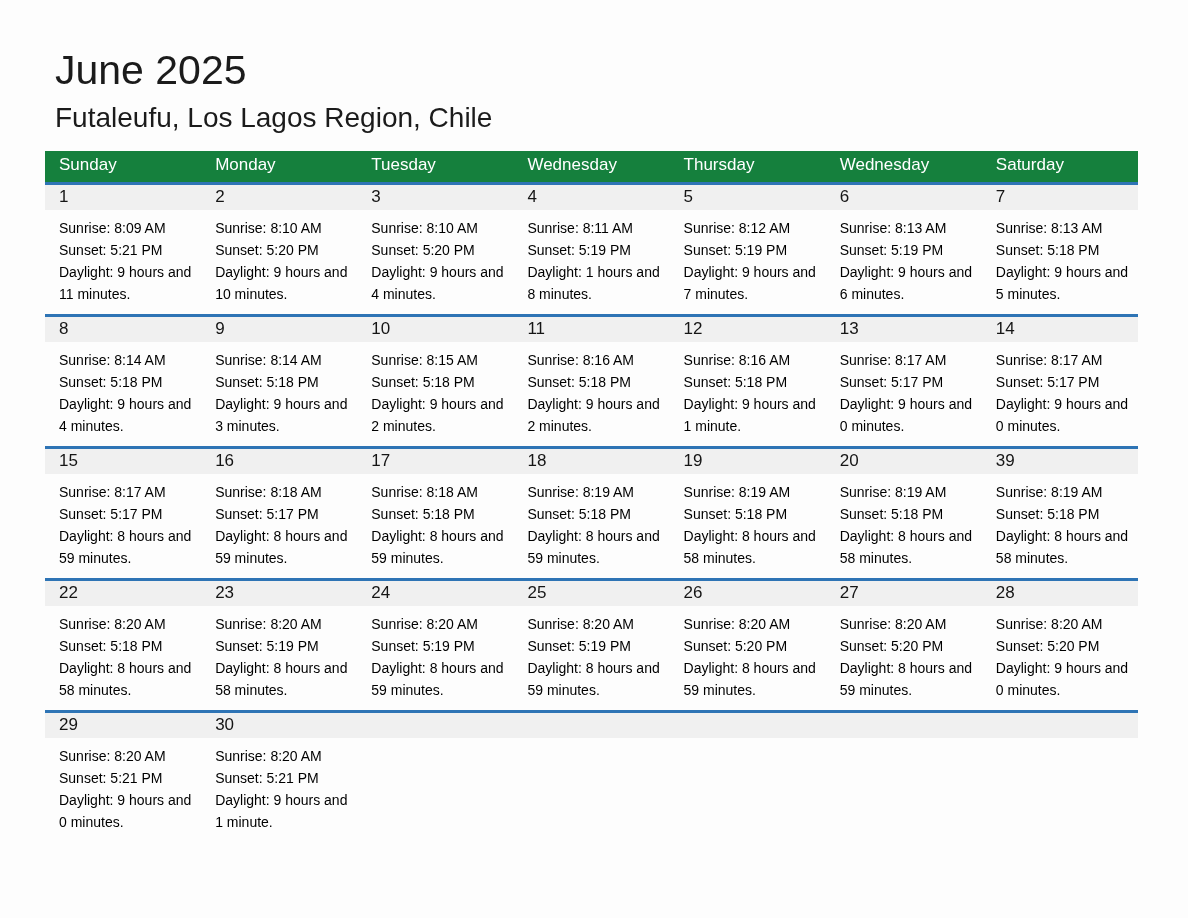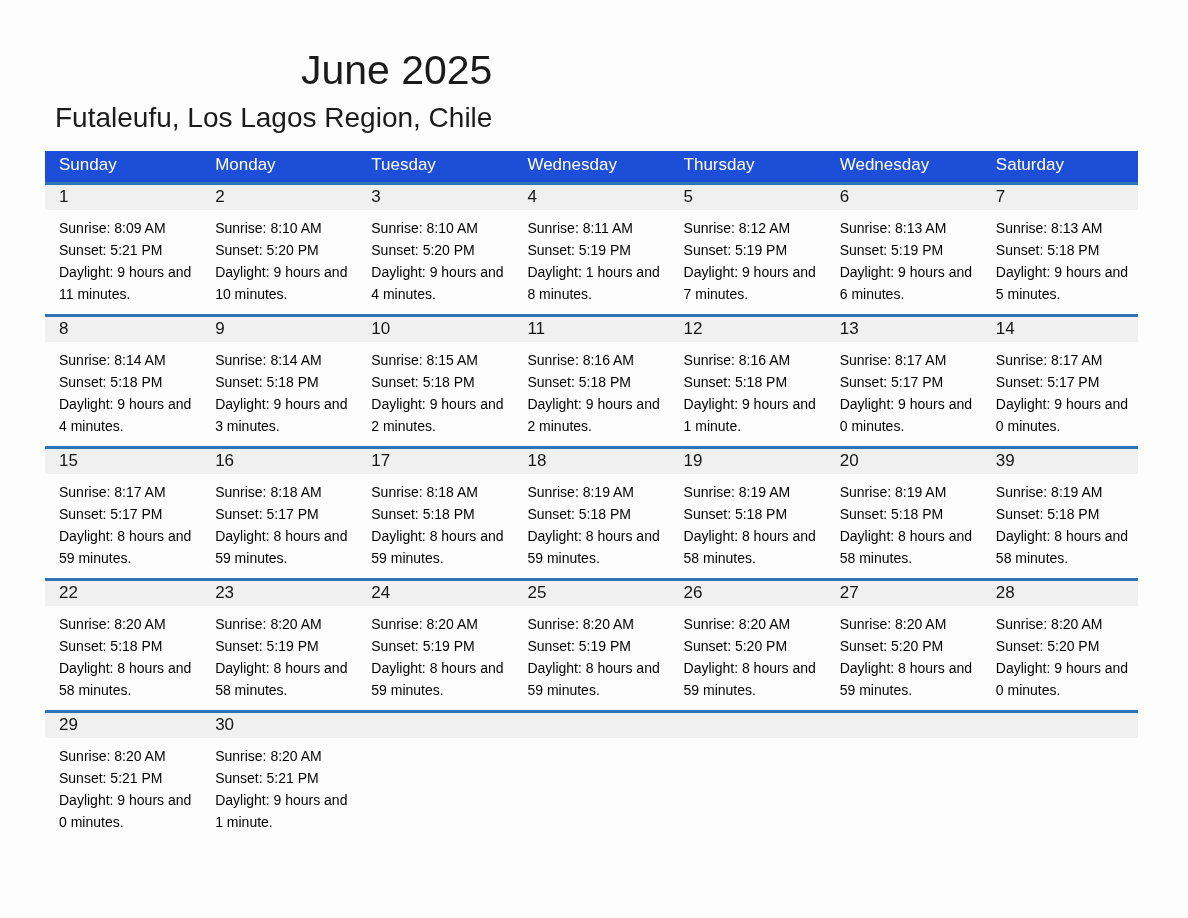--- a/index.html
+++ b/index.html
@@ -24,31 +24,31 @@
   }
   .logo-triangle {
     width: 31px; height: 25px; margin-left: 1px; margin-top: 1px;
     background: #1a7ec5;
     clip-path: polygon(0 32%, 100% 0, 100% 100%);
   }
   .logo-blue {
     font-size: 31px; letter-spacing: -0.5px; line-height: 0.95;
     color: #1a86cb; text-align: right;
   }
-  .titleblock { text-align: right; padding-top: 6px; }
+  .titleblock { text-align: left; padding-top: 6px; }
   .page-title { font-size: 41px; font-weight: 400; color: #1b1b1b; line-height: 1.1; }
   .page-location { font-size: 28px; font-weight: 400; color: #1b1b1b; margin-top: 9px; }
 
   
   .calendar-wrap { margin: 17px 50px 0 45px; }
   table.calendar {
     width: 1093px; border-collapse: collapse; table-layout: fixed;
   }
   table.calendar thead th {
-    background: #1d4ed8; color: #ffffff;
+    background: #15803d; color: #ffffff;
     font-size: 17px; font-weight: 400; text-align: left;
     padding: 5px 4px 7px 14px; line-height: 1.1;
   }
   table.calendar tbody tr { border-top: 3px solid #2e74b5; }
   table.calendar td { vertical-align: top; height: 132px; padding: 0; }
   .daynum {
     background: #f0f0f0; font-size: 17px; color: #151515;
     padding: 2px 4px 4px 14px; min-height: 25px; line-height: 1.15;
   }
   .details {

